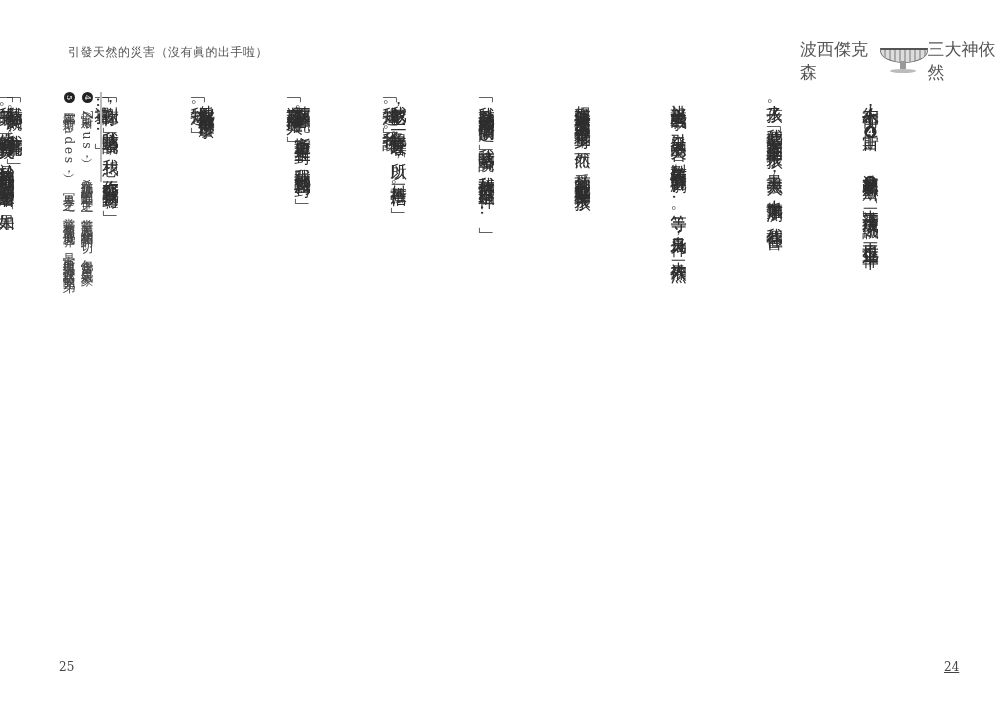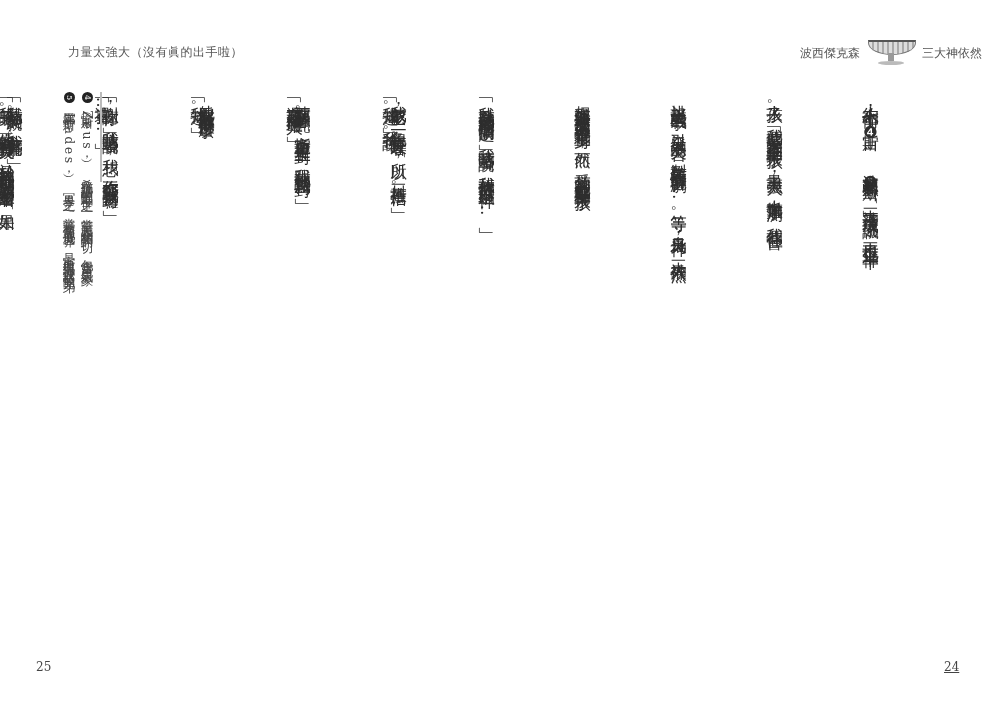--- a/index.html
+++ b/index.html
@@ -1,34 +1,34 @@
 <!DOCTYPE html>
 <html><head>
 <meta charset="utf-8">
 <style>
   html,body{margin:0;padding:0;background:#fff;}
   body{width:1000px;height:709px;position:relative;overflow:hidden;font-family:"DejaVu Serif","Liberation Serif",serif;color:#333;}
   .header-left{position:absolute;left:68px;top:44px;font-size:12px;color:#555;letter-spacing:0.5px;}
-  .header-right{position:absolute;left:800px;top:38px;display:flex;align-items:center;gap:8px;font-size:12px;color:#555;}
+  .header-right{position:absolute;left:800px;top:38px;display:flex;align-items:center;gap:8px;font-size:17px;color:#555;}
   .cup{width:46px;height:30px;position:relative;}
   .cup .bowl{position:absolute;left:0;top:2px;width:46px;height:12px;border-bottom-left-radius:24px 12px;border-bottom-right-radius:24px 12px;border:1px solid #777;border-top:2px solid #555;background:repeating-linear-gradient(90deg,#ddd 0 3px,#aaa 3px 5px);}
   .cup .stem{position:absolute;left:20px;top:15px;width:6px;height:8px;background:#999;}
   .cup .foot{position:absolute;left:10px;top:23px;width:26px;height:4px;border-radius:50%;background:#bbb;}
   .page-num{position:absolute;top:660px;font-size:12px;color:#444;}
   .page{position:absolute;top:92px;height:545px;}
   .vtext{writing-mode:vertical-rl;font-size:16.5px;line-height:32px;letter-spacing:1.6px;color:#2e2e2e;height:545px;white-space:pre-wrap;}
   .col{display:block;}
   .notes{position:absolute;left:60px;top:92px;writing-mode:vertical-rl;font-size:12.5px;line-height:18px;letter-spacing:2.5px;color:#444;height:460px;}
   .note-rule{position:absolute;left:100px;top:92px;width:2px;height:90px;background:#bbb;}
   .num-badge{display:inline-block;width:11px;height:11px;border-radius:50%;background:#222;color:#fff;font-size:8px;line-height:11px;text-align:center;letter-spacing:0;}
 </style>
 </head>
 <body>
 
-<div class="header-left">力量太強大（沒有眞的出手啦）</div>
+<div class="header-left">引發天然的災害（沒有眞的出手啦）</div>
 <div class="header-right">
   <span>波西傑克森</span>
   <span class="cup">
     <span class="bowl"></span>
       <span class="stem"></span>
       <span class="foot"></span>
   </span>
   <span>三大神依然</span>
 </div>
 
@@ -72,14 +72,14 @@
     
   </div>
 </div>
 
 <div class="note-rule"></div>
 <div class="notes">
   <span class="col"><span class="num-badge">4</span><span>宙斯（Zeus），希臘神話中的眾神之王，掌管與天空相關的一切，包含雷電與氣象。</span></span>
   <span class="col"><span class="num-badge">5</span><span>黑帝斯（Hades），冥界之王，掌管整個地底世界，是宙斯與海神波塞頓的兄弟。</span></span>
 </div>
 
-<div class="page-num" style="left:36px;">25</div>
+<div class="page-num" style="left:59px;">25</div>
 <div class="page-num" style="left:944px;text-decoration:underline;">24</div>
 
 </body></html>

